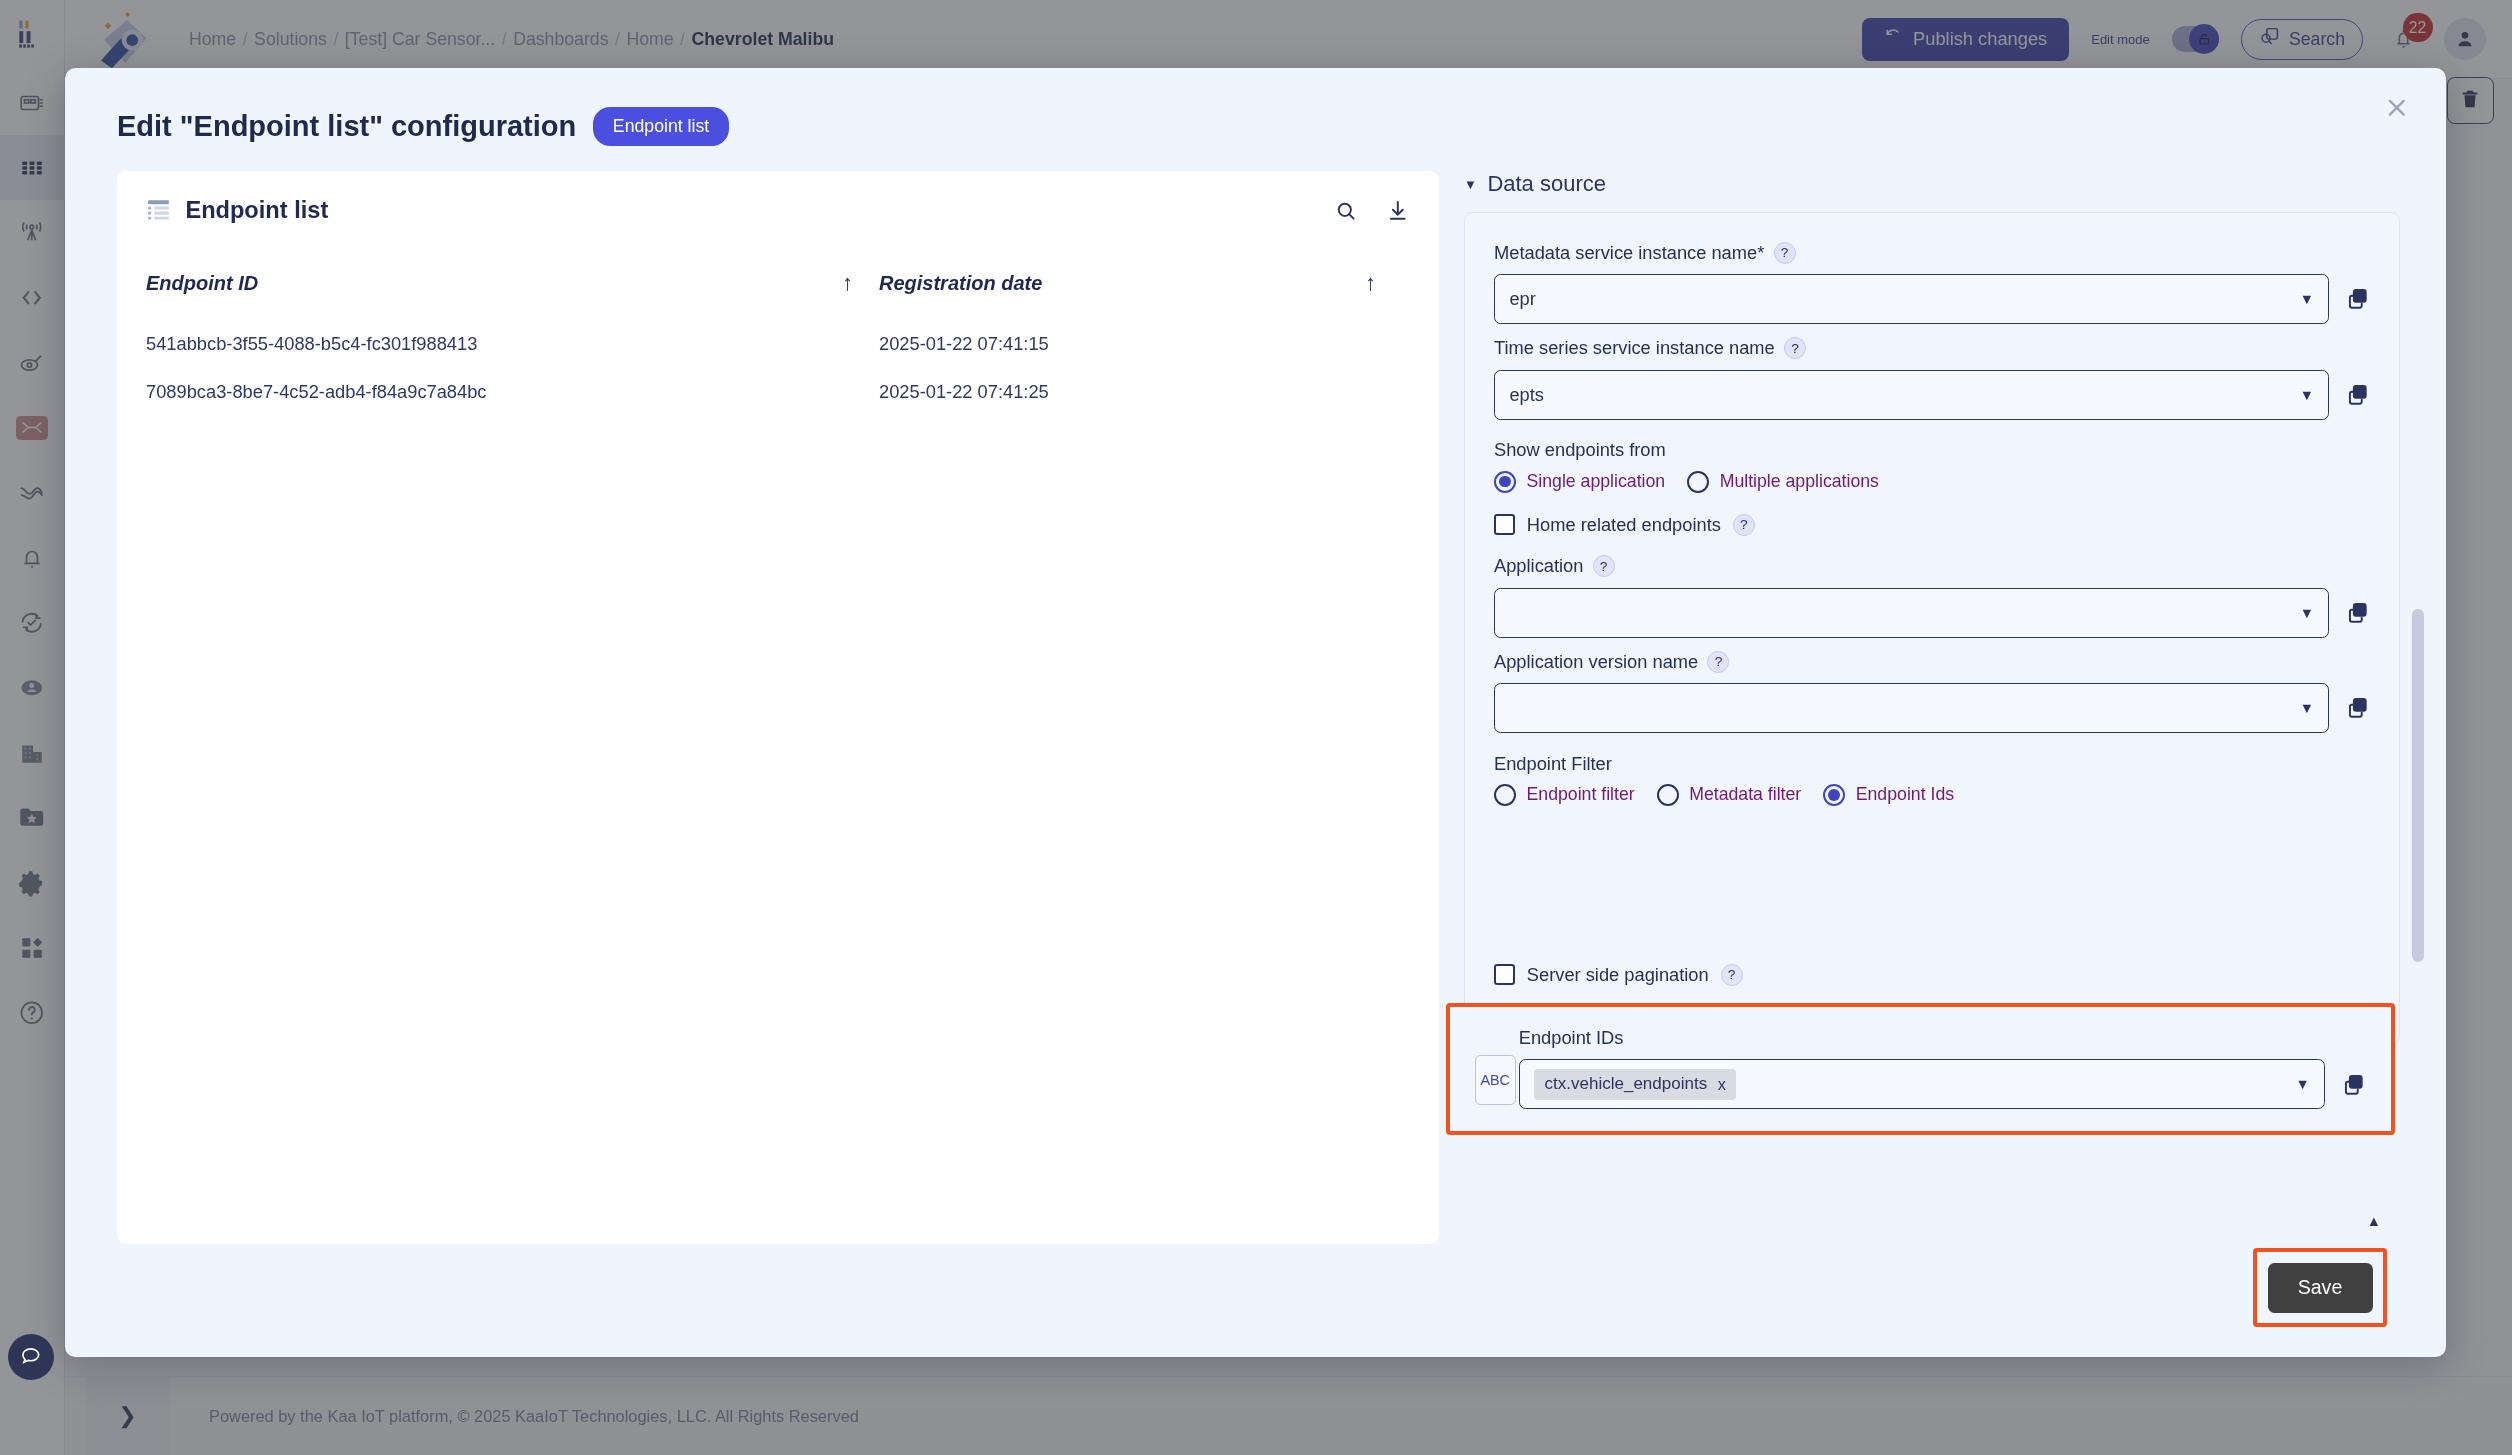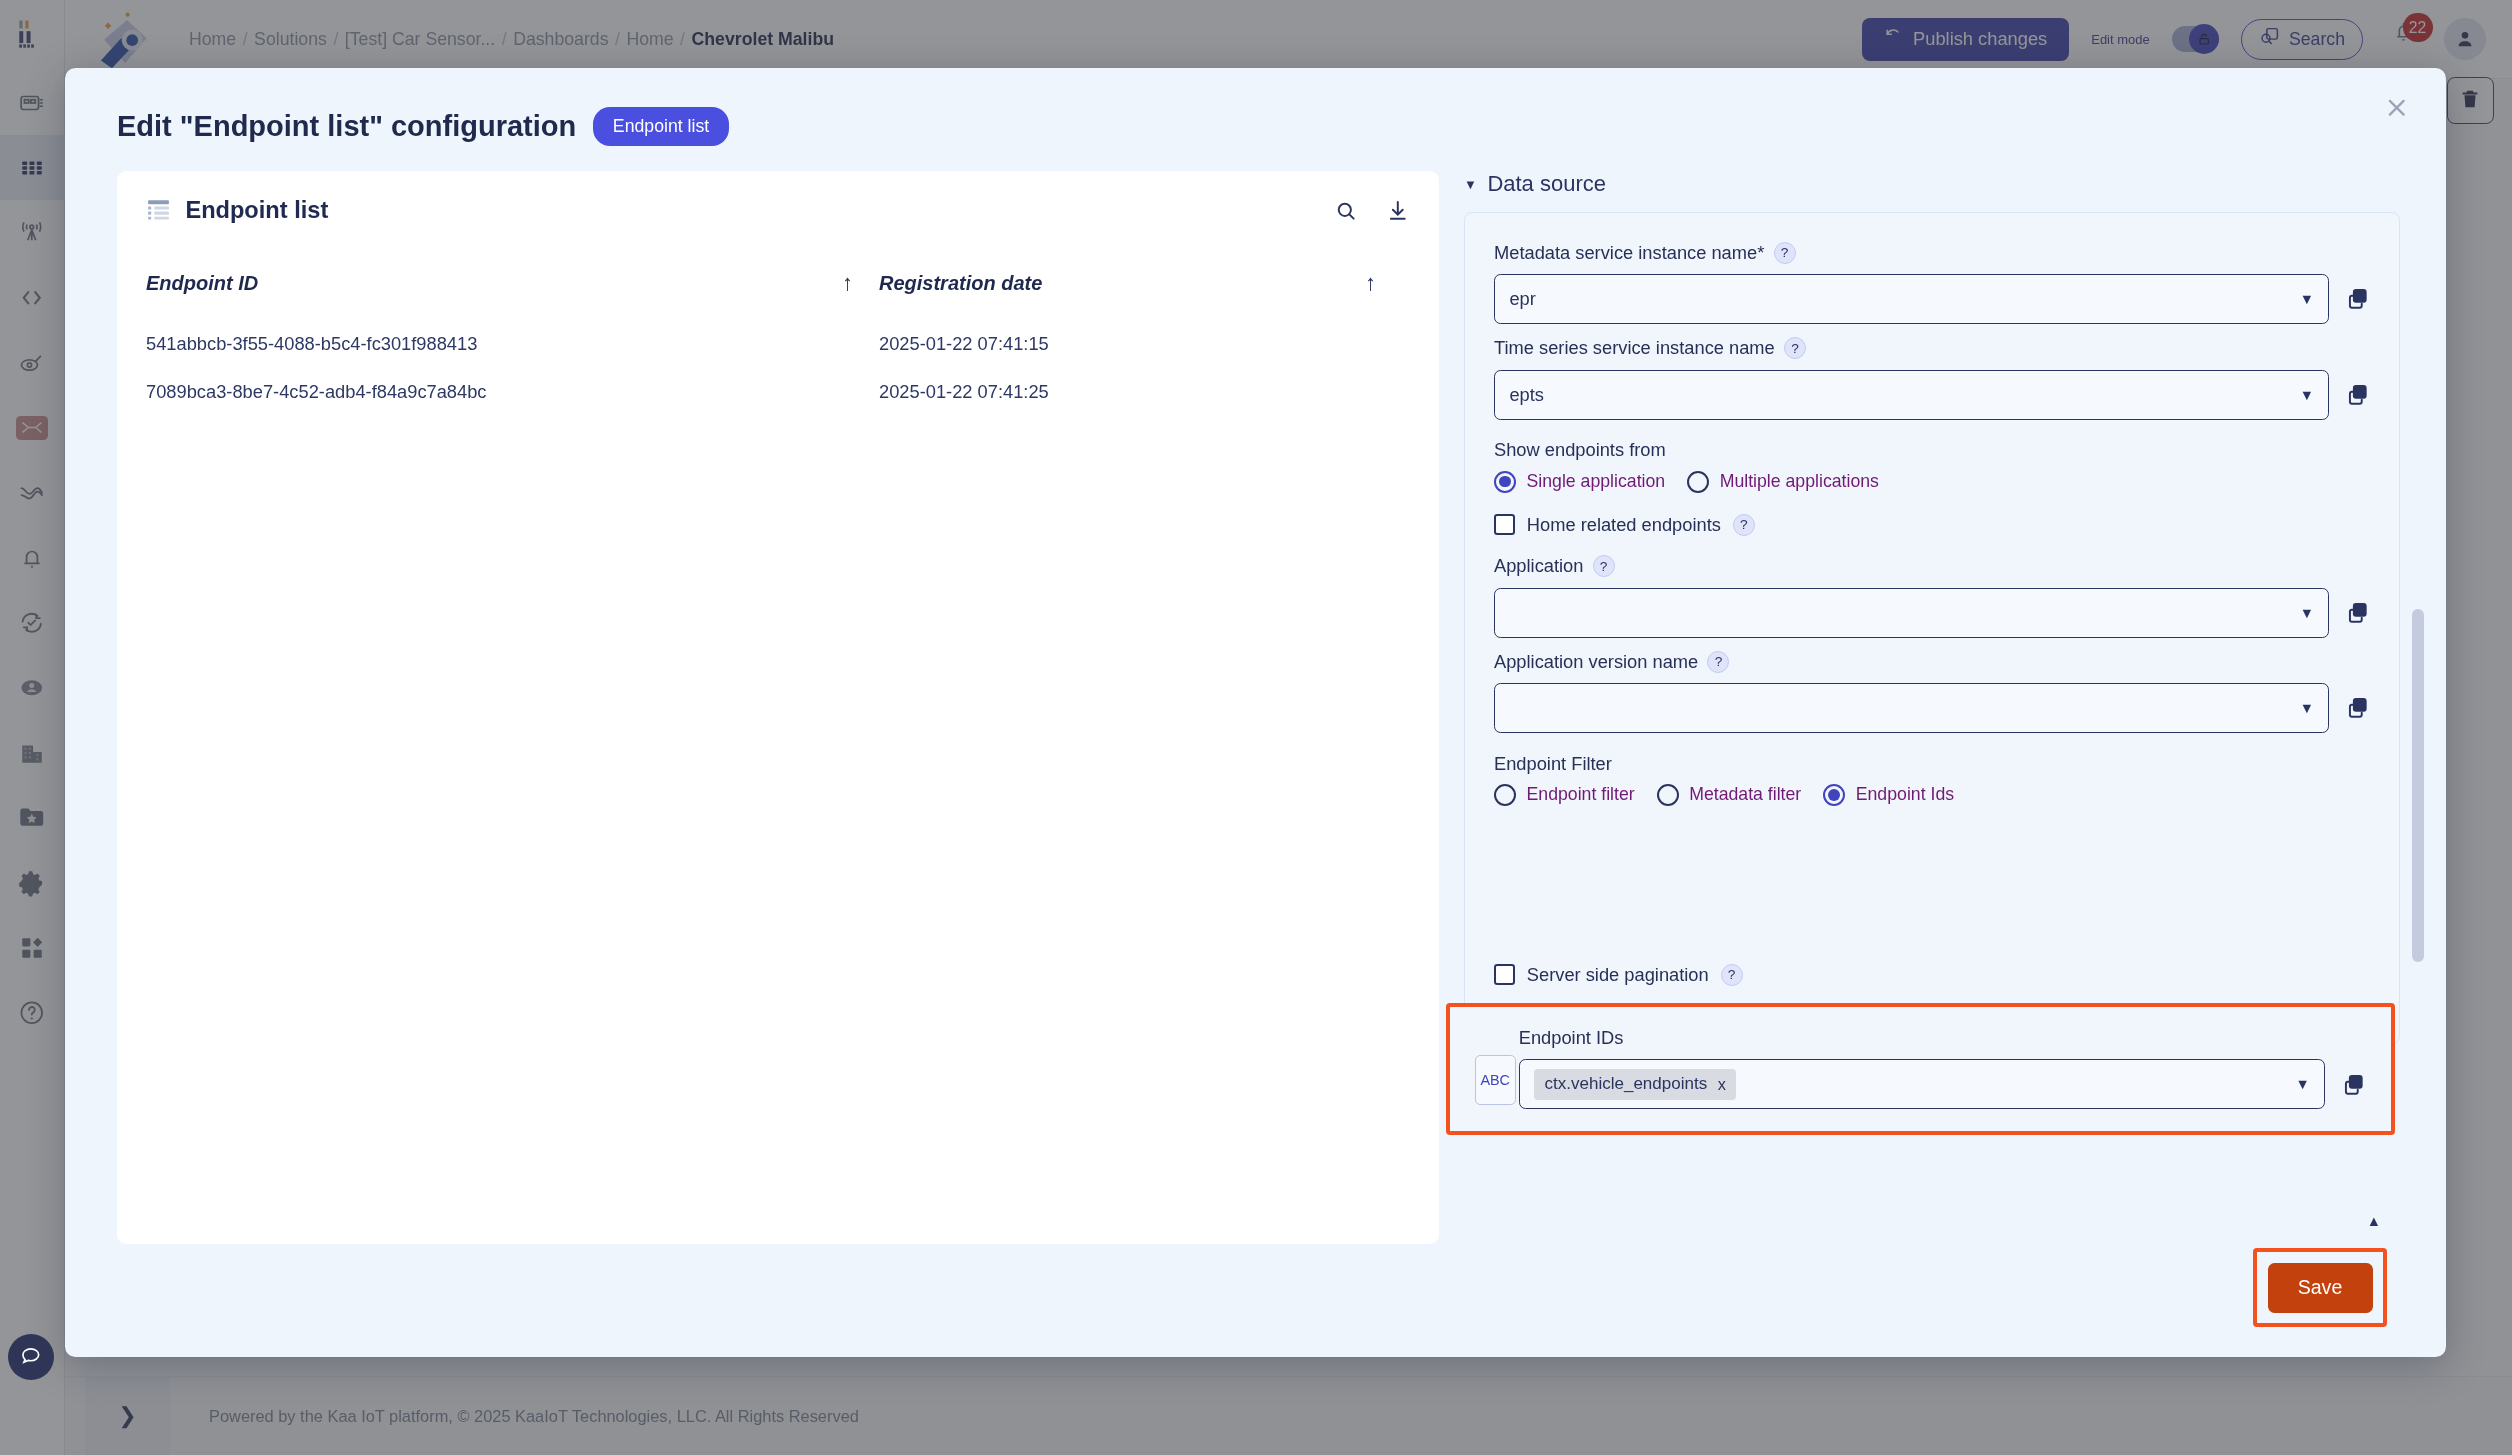--- a/index.html
+++ b/index.html
@@ -59,21 +59,21 @@
     position: relative; cursor: pointer;
   }
   .toggle .knob {
     position: absolute; right: 0; top: -2px; width: 30px; height: 30px;
     border-radius: 50%; background: #4044bd; display:flex; align-items:center; justify-content:center;
   }
   .search-pill {
     border: 1.3px solid #4a4fc0; border-radius: 22px; height: 41px; padding: 0 17px;
     display: flex; align-items: center; gap: 9.2px; color: #3a3f8f; font-size: 17.7px; cursor: pointer;
   }
-  .bell-wrap { position: relative; width: 37px; height: 41px; display:flex; justify-content:center; cursor:pointer;}
+  .bell-wrap { position: relative; width: 37px; height: 41px; display:flex; align-items:center; justify-content:center; cursor:pointer;}
   .bell-badge {
     position: absolute; top: -5.2px; right: -10.5px; background: #c62828; color: #fff;
     border-radius: 14.4px; min-width: 30px; height: 29px; font-size: 15.7px;
     display: flex; align-items: center; justify-content: center; padding: 0 3.9px;
   }
   .avatar-btn {
     width: 42px; height: 42px; border-radius: 50%; background: #dfe4f2;
     display: flex; align-items: center; justify-content: center; cursor: pointer;
   }
 
@@ -230,21 +230,21 @@
     background: #c4cbdf; border-radius: 5.9px; cursor: pointer;
   }
 
   
   .save-wrap {
     position: absolute; right: 59px; bottom: 30px;
     border: 4.6px solid #f4511e; border-radius: 3.9px; padding: 10.5px;
     background: #eff5fd;
   }
   .save-btn {
-    background: #c2410c; color: #fff; border: none; border-radius: 6.5px;
+    background: #404040; color: #fff; border: none; border-radius: 6.5px;
     width: 105px; height: 50px; font-size: 19.6px; font-family: inherit; cursor: pointer;
   }
   .collapse-caret {
     position: absolute; right: 65px; bottom: 128px; color: #2b3460; font-size: 14.4px; cursor: pointer;
   }
 </style>
 </head>
 <body>
 
 <div id="root">

